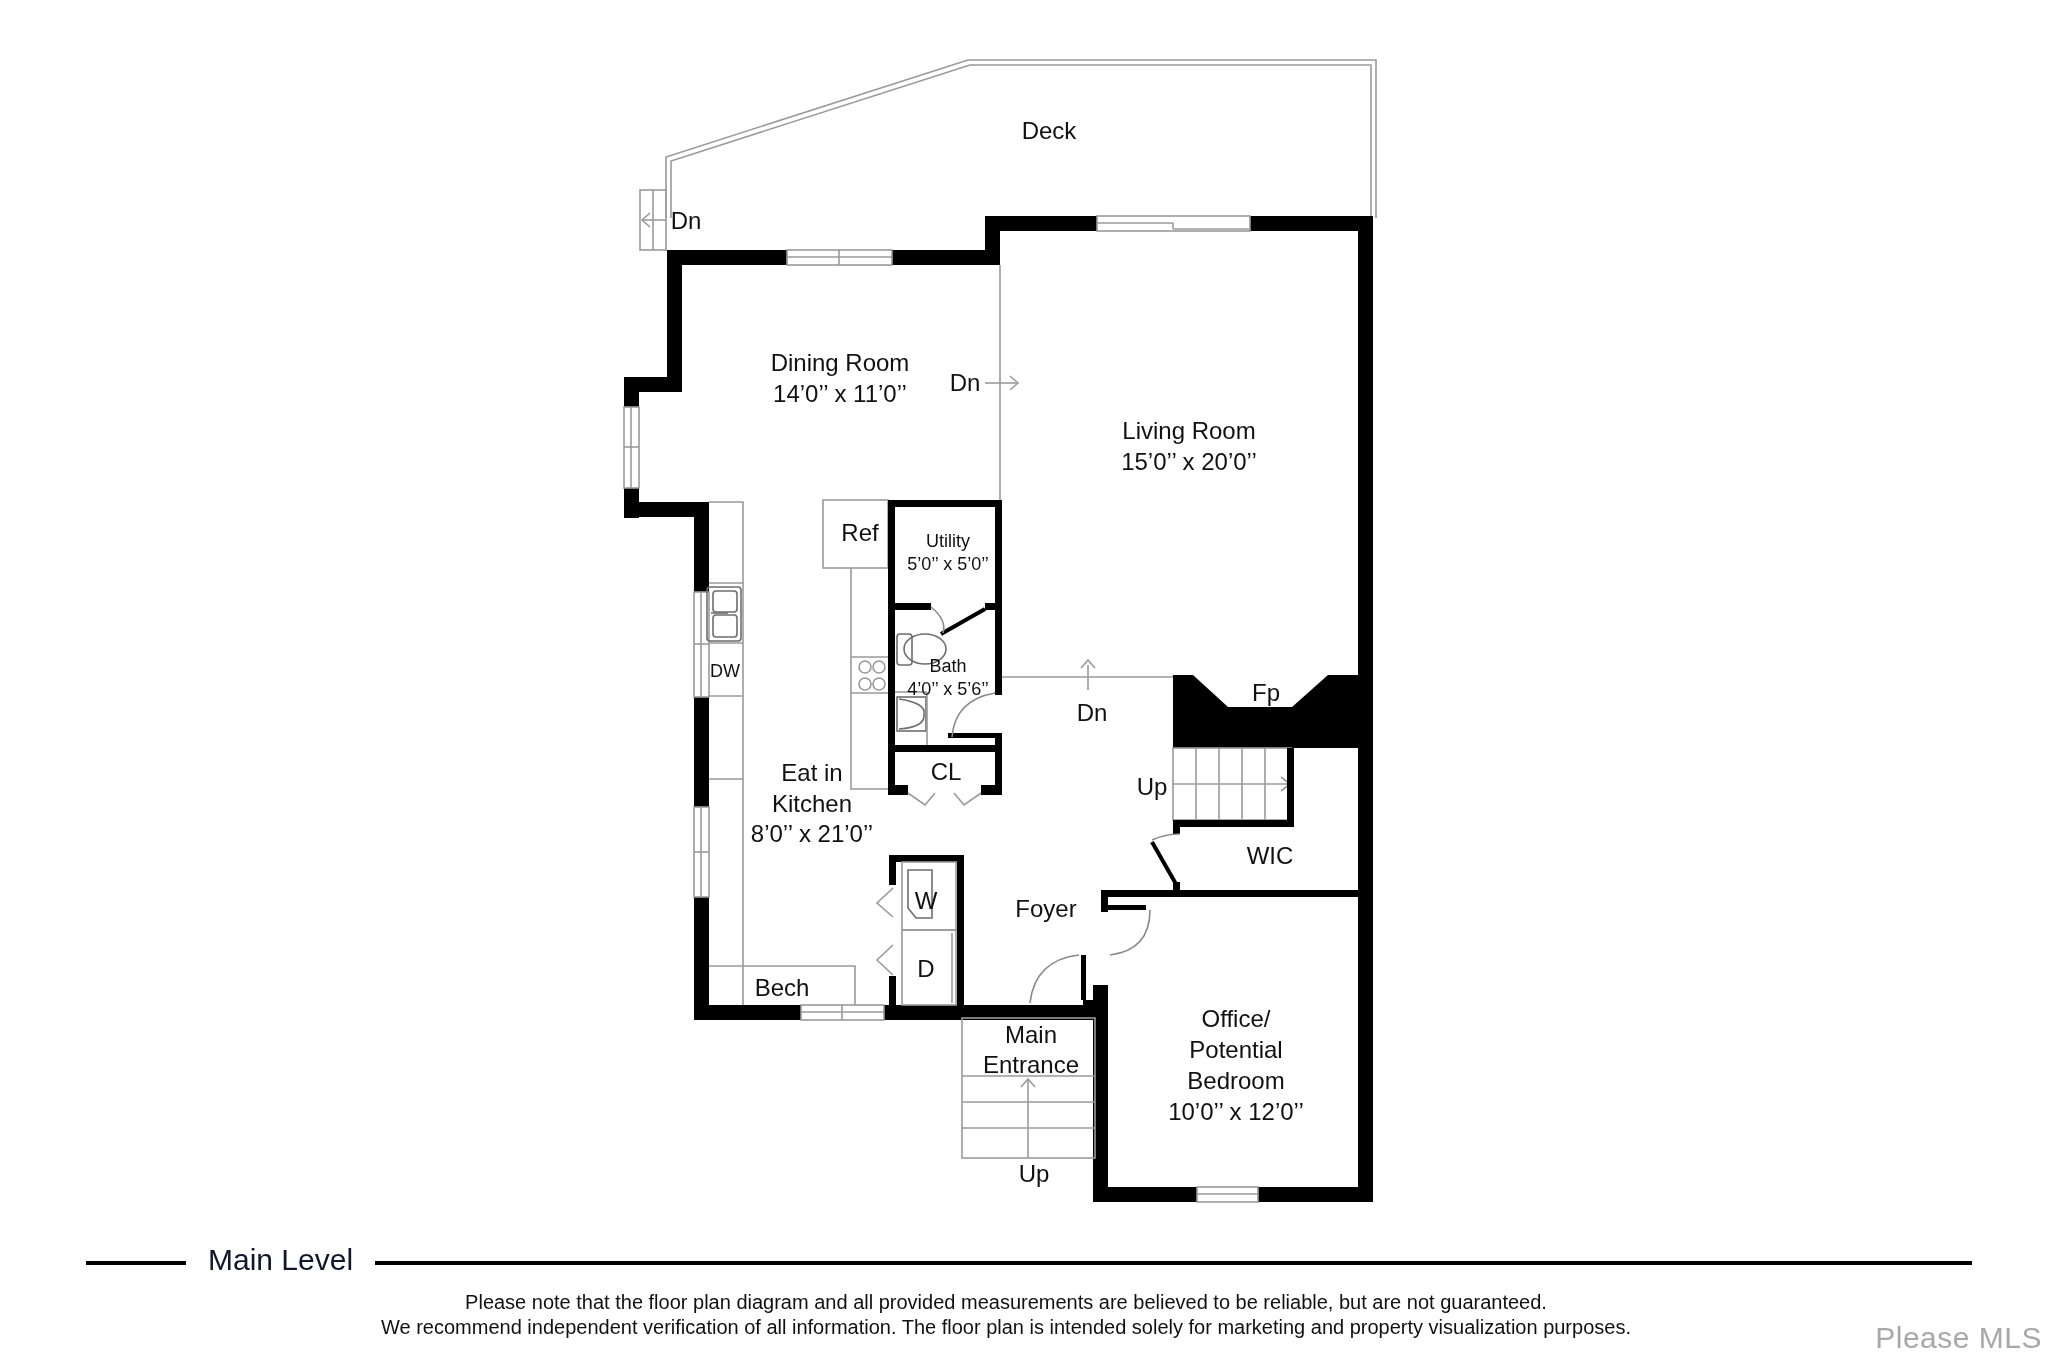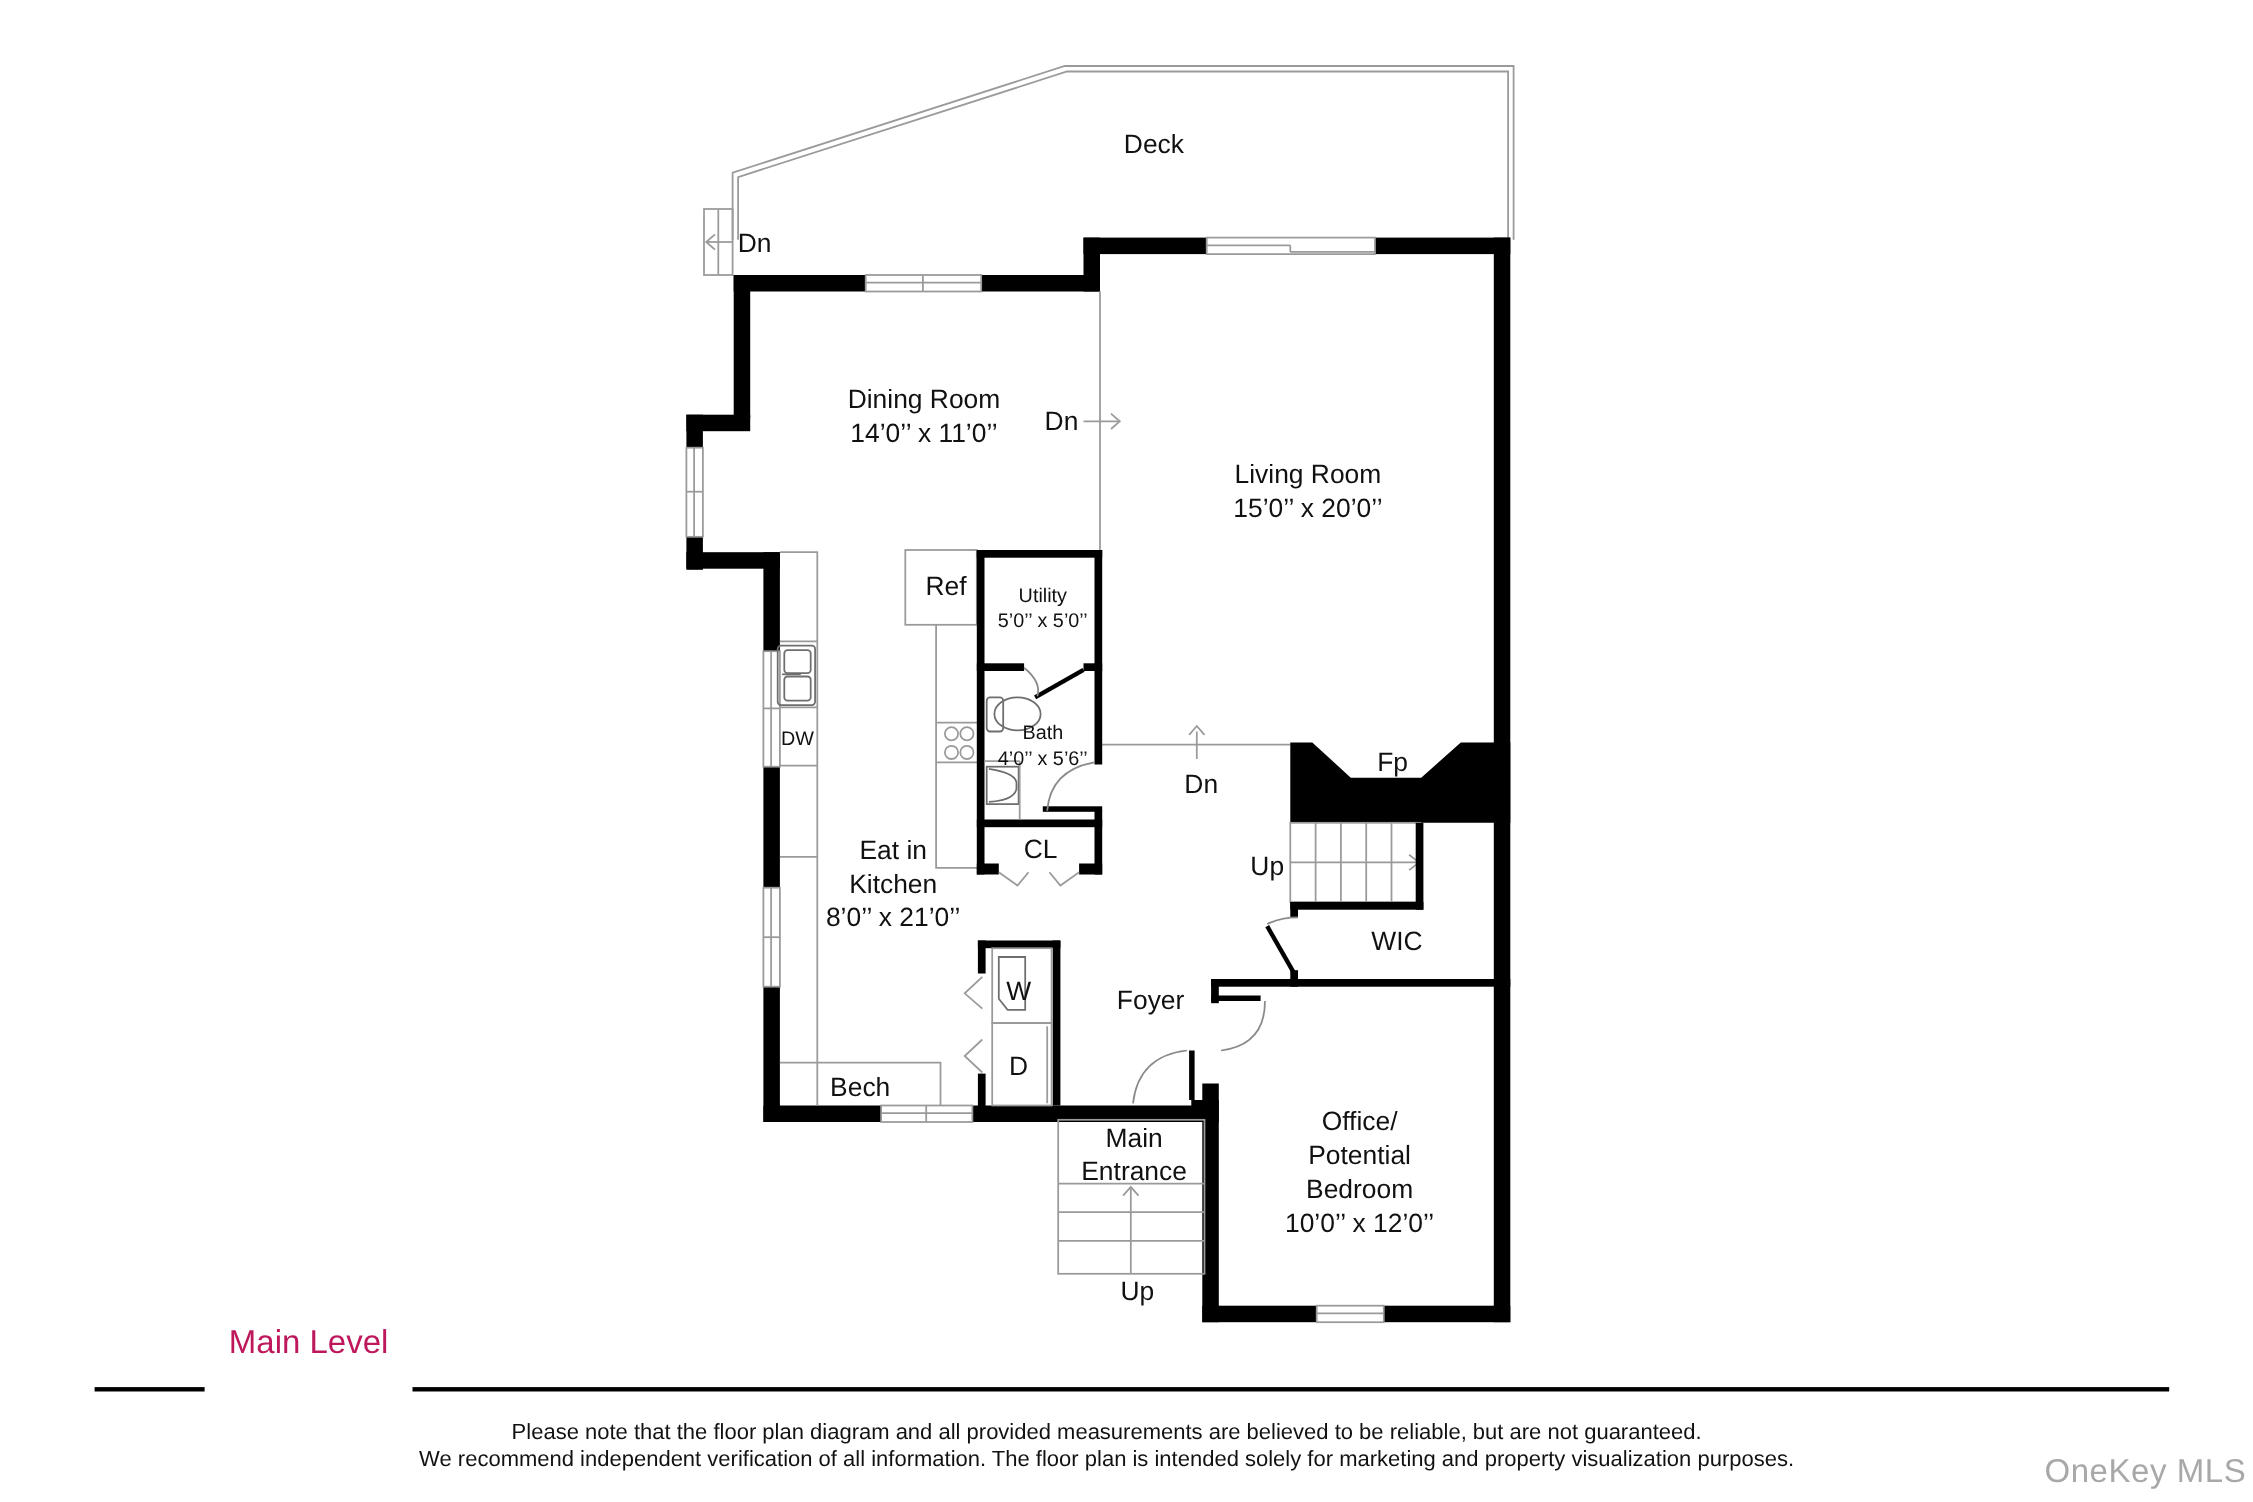--- a/index.html
+++ b/index.html
@@ -7,21 +7,21 @@
   svg.plan { position: absolute; left: 0; top: 0; width: 2048px; height: 1365px; }
   .wall { fill: #000000; }
   .thin { fill: none; stroke: #9a9a9a; stroke-width: 1.6; }
   .thin-dark { fill: none; stroke: #6e6e6e; stroke-width: 1.6; }
   .door { fill: none; stroke: #000; stroke-width: 4; }
   .arc { fill: none; stroke: #8a8a8a; stroke-width: 1.6; }
   .window { fill: #ffffff; stroke: #9a9a9a; stroke-width: 1.6; }
   .lbl { font-family: "Liberation Sans", sans-serif; fill: #111; text-anchor: middle; }
   .lbl-lg { font-size: 24px; }
   .lbl-sm { font-size: 18px; }
-  .footer-level { position: absolute; left: 208px; top: 1204px; font-size: 30px; color: #be185d; font-family: "Liberation Sans", sans-serif; }
+  .footer-level { position: absolute; left: 208px; top: 1243px; font-size: 30px; color: #0f172a; font-family: "Liberation Sans", sans-serif; }
   .rule { position: absolute; height: 4px; background: #000; }
   .disclaimer { position: absolute; left: 0; width: 2048px; text-align: center; font-size: 20px; color: #111; font-family: "Liberation Sans", sans-serif; }
   .watermark { position: absolute; right: 6px; top: 1321px; font-size: 30px; color: #a8a8a8; font-family: "Liberation Sans", sans-serif; letter-spacing: 0.5px; }
 </style>
 </head>
 <body>
 
 <svg class="plan" viewBox="0 0 2048 1365" xmlns="http://www.w3.org/2000/svg">
 
   <g>
@@ -256,13 +256,13 @@
   <text class="lbl lbl-lg" x="1236" y="1058">Potential</text>
   <text class="lbl lbl-lg" x="1236" y="1089">Bedroom</text>
   <text class="lbl lbl-lg" x="1236" y="1120">10’0’’ x 12’0’’</text>
 </svg>
 
 <div class="rule" style="left:86px; top:1261px; width:100px;"></div>
 <div class="footer-level">Main Level</div>
 <div class="rule" style="left:375px; top:1261px; width:1597px;"></div>
 <div class="disclaimer" style="top:1291px; left:-18px;">Please note that the floor plan diagram and all provided measurements are believed to be reliable, but are not guaranteed.</div>
 <div class="disclaimer" style="top:1316px; left:-18px;">We recommend independent verification of all information. The floor plan is intended solely for marketing and property visualization purposes.</div>
-<div class="watermark">OneKey MLS</div>
+<div class="watermark">Please MLS</div>
 
 </body></html>

